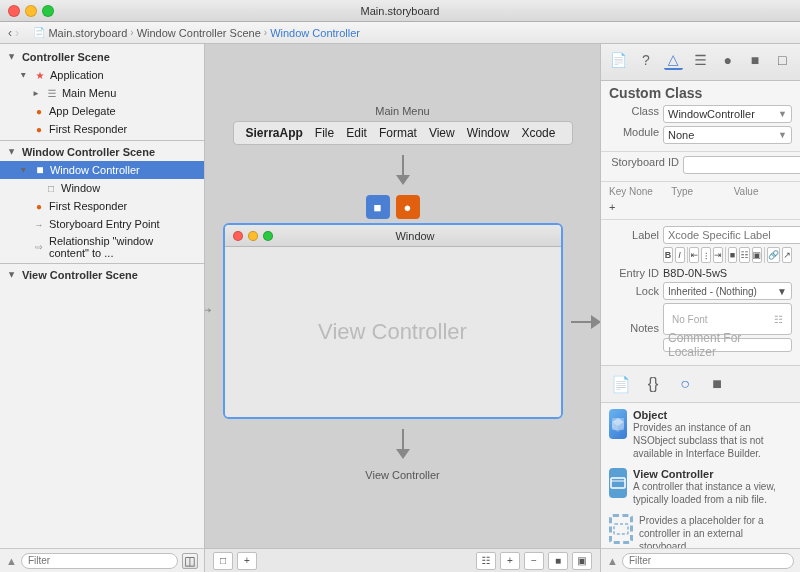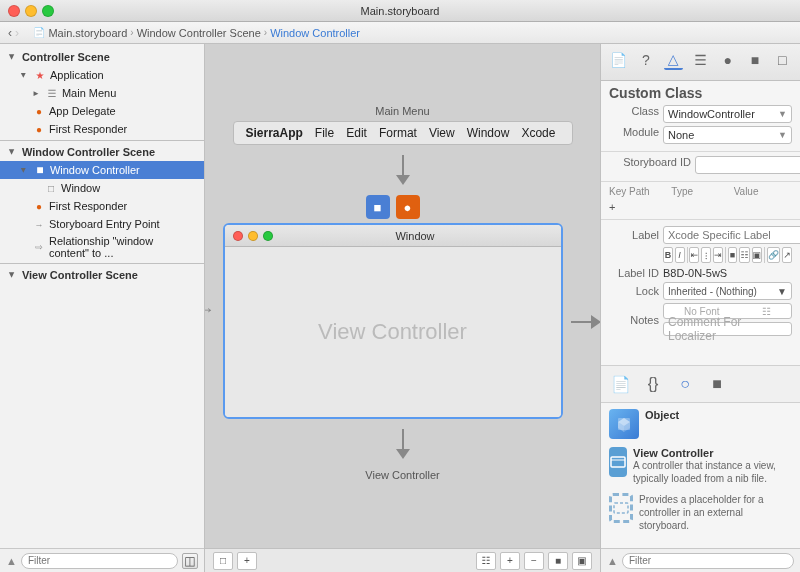--- a/index.html
+++ b/index.html
@@ -420,28 +420,28 @@
       width: 18px; height: 16px;
       border: 1px solid #c0c0c0;
       border-radius: 2px;
       background: white;
       font-size: 9px;
       display: flex; align-items: center; justify-content: center;
       cursor: pointer;
       color: #555;
     }
     .rp-notes-field {
-      height: 16px;
+      height: 32px;
       border: 1px solid #c0c0c0;
       border-radius: 3px;
       background: white;
       font-size: 10px;
       color: #aaa;
       display: flex; align-items: center;
-      padding: 0 20px;
+      padding: 0 8px;
     }
     .rp-comment-field {
       height: 14px;
       border: 1px solid #c0c0c0;
       border-radius: 3px;
       background: white;
       font-size: 10px;
       color: #aaa;
       display: flex; align-items: center;
       padding: 0 4px;
@@ -786,28 +786,28 @@
         <span class="rp-label">Module</span>
         <div class="rp-select">
           <span>None</span>
           <span class="rp-select-arrow">▼</span>
         </div>
       </div>
     </div>
 
     <div class="rp-section">
       <div class="rp-row">
-        <span class="rp-label" style="width:70px;margin-left:12px;">Storyboard ID</span>
+        <span class="rp-label" style="width:70px;">Storyboard ID</span>
         <input class="rp-field" type="text" style="">
       </div>
     </div>
 
     <div class="rp-section">
       <div class="rp-table-header">
-        <span class="rp-table-col">Key Path</span>
+        <span class="rp-table-col">Key None</span>
         <span class="rp-table-col">Type</span>
         <span class="rp-table-col">Value</span>
       </div>
       <div class="rp-add-btn">
         <span>+</span>
         <span></span>
       </div>
     </div>
 
     <div class="rp-doc-section">
@@ -827,21 +827,21 @@
         <div style="width:2px;background:#ccc;"></div>
         <div class="rp-notes-btn">■</div>
         <div class="rp-notes-btn">☷</div>
         <div class="rp-notes-btn">▣</div>
         <div style="width:2px;background:#ccc;"></div>
         <div class="rp-notes-btn">🔗</div>
         <div class="rp-notes-btn">↗</div>
       </div>
 
       <div class="rp-doc-label-row">
-        <span class="rp-doc-label">Label ID</span>
+        <span class="rp-doc-label">Entry ID</span>
         <span class="rp-object-id">B8D-0N-5wS</span>
       </div>
 
       <div class="rp-doc-label-row">
         <span class="rp-doc-label">Lock</span>
         <div class="lock-select">
           <span>Inherited - (Nothing)</span>
           <span>▼</span>
         </div>
       </div>
@@ -873,20 +873,21 @@
         <div class="lib-icon-cube">
           <svg width="18" height="18" viewBox="0 0 18 18" fill="none">
             <rect x="3" y="3" width="12" height="12" rx="1" fill="white" fill-opacity="0.3"></rect>
             <path d="M9 3 L3 7 L9 11 L15 7 Z" fill="white" fill-opacity="0.5"></path>
             <path d="M3 7 L3 13 L9 17 L9 11 Z" fill="white" fill-opacity="0.3"></path>
             <path d="M15 7 L15 13 L9 17 L9 11 Z" fill="white" fill-opacity="0.2"></path>
           </svg>
         </div>
         <div class="rp-lib-text">
           <div class="rp-lib-title">Object</div>
+          <div class="rp-lib-desc">Provides an instance of an NSObject subclass that is not available in Interface Builder.</div>
         </div>
       </div>
 
       <div class="rp-lib-item">
         <div class="lib-icon-vc">
           <svg width="18" height="18" viewBox="0 0 18 18" fill="none">
             <rect x="2" y="4" width="14" height="10" rx="1" stroke="white" stroke-width="1.5" fill="none"></rect>
             <line x1="2" y1="7" x2="16" y2="7" stroke="white" stroke-width="1"></line>
           </svg>
         </div>

